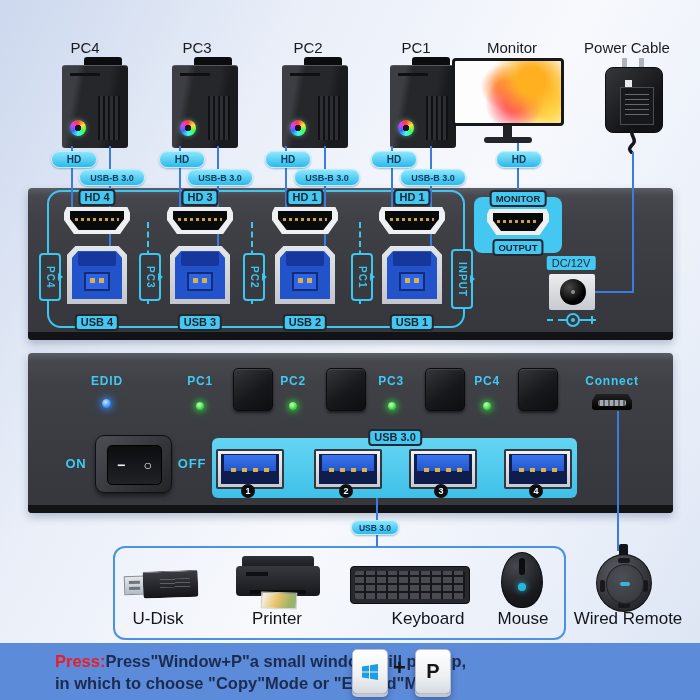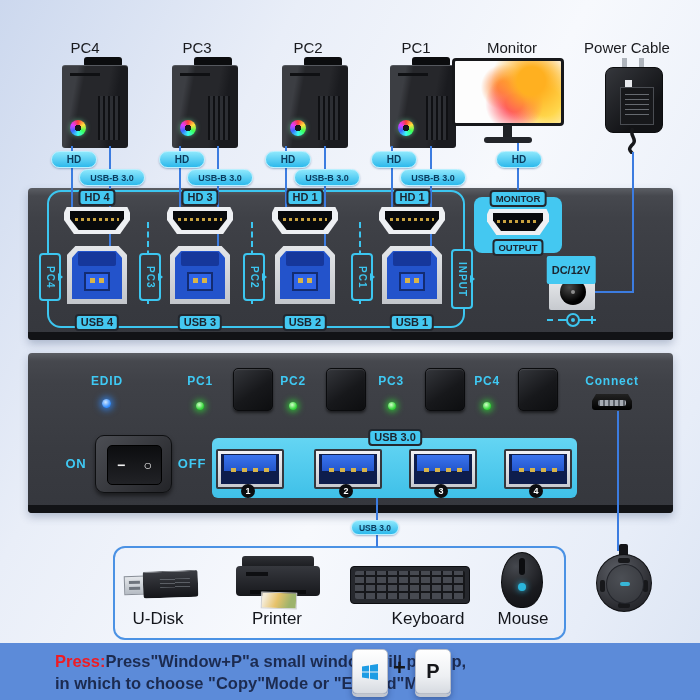--- a/index.html
+++ b/index.html
@@ -15,21 +15,21 @@
   .plabel{top:609px;font-size:17px;font-weight:500;color:#13151b;white-space:nowrap}
 
   
   .pill{display:flex;align-items:center;justify-content:center;
     background:linear-gradient(180deg,#8ce7fc,#2db9ec);border:1px solid #b8f0ff;border-radius:9px;
     color:#0a3a5c;font-weight:bold;box-shadow:0 1px 2px rgba(10,60,120,.35);white-space:nowrap;z-index:6}
   .tg{display:flex;align-items:center;justify-content:center;background:#44c8f1;color:#1b242f;
     border:2px solid #23272e;border-radius:4px;font-weight:bold;font-size:11px;line-height:13px;
     padding:0 4px;white-space:nowrap;z-index:7}
   .tgf{display:flex;align-items:center;justify-content:center;background:#44c8f1;color:#1b242f;
-    border-radius:2px;font-weight:bold;font-size:11px;padding:8px 5px;white-space:nowrap;z-index:7}
+    border-radius:2px;font-weight:normal;font-size:11px;padding:1px 5px;white-space:nowrap;z-index:7}
   .vtag{border:2px solid #3cc6f0;color:#3cc6f0;background:#383a40;border-radius:4px;
     writing-mode:vertical-rl;font-size:10px;font-weight:bold;letter-spacing:1px;
     display:flex;align-items:center;justify-content:center;z-index:7}
   .vtag::after{content:"";position:absolute;right:-8px;top:50%;margin-top:-4px;
     border:4px solid transparent;border-left:5px solid #3cc6f0}
   .cy{color:#3fc9f3;font-weight:bold;font-size:12px;letter-spacing:.8px;white-space:nowrap;z-index:7}
 
   
   .bline{position:absolute;width:2px;background:#3c7ce0;z-index:5}
   .bhline{position:absolute;height:2px;background:#3c7ce0;z-index:5}
@@ -448,20 +448,21 @@
       <div class="rm-inner">
           <div class="rm-dot"></div>
         </div>
     </div>
   </div>
 
   <div class="abs plabel ctr" style="left:158px">U-Disk</div>
   <div class="abs plabel ctr" style="left:277px">Printer</div>
   <div class="abs plabel ctr" style="left:428px">Keyboard</div>
   <div class="abs plabel ctr" style="left:523px">Mouse</div>
+  <div class="abs plabel ctr" style="left:628px">Wired Remote</div>
 
   <div class="note">
     <div class="note-text">
       <span class="note-red">Press:</span><span>Press"Window+P"a small window will pop up,</span><br>
       <span>in which to choose "Copy"Mode or "Extend"Mode</span>
     </div>
     <div class="keycap" style="left:352px">
       <svg width="18" height="18" viewBox="0 0 18 18">
         <path fill="#1e9ce4" d="M1 3.6 8 2.5v6H1zM9 2.3 17 1v7.5H9zM1 9.6h7v6L1 14.5zM9 9.6h8V17l-8-1.2z"></path>
       </svg>

